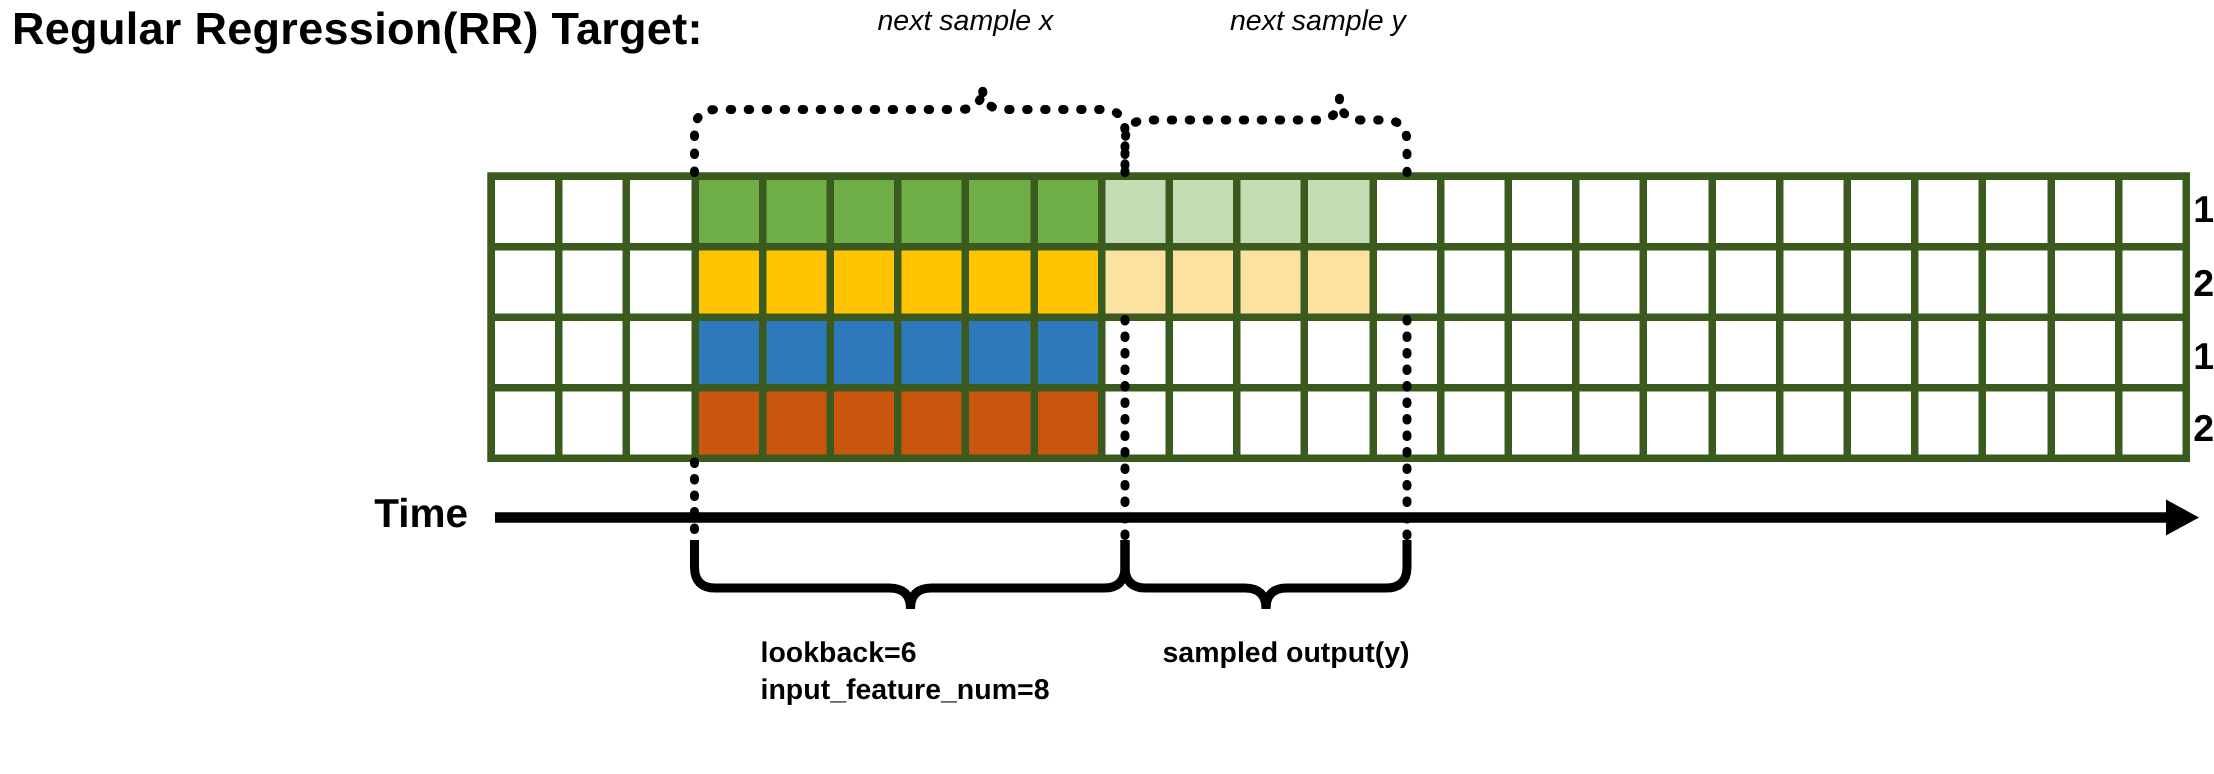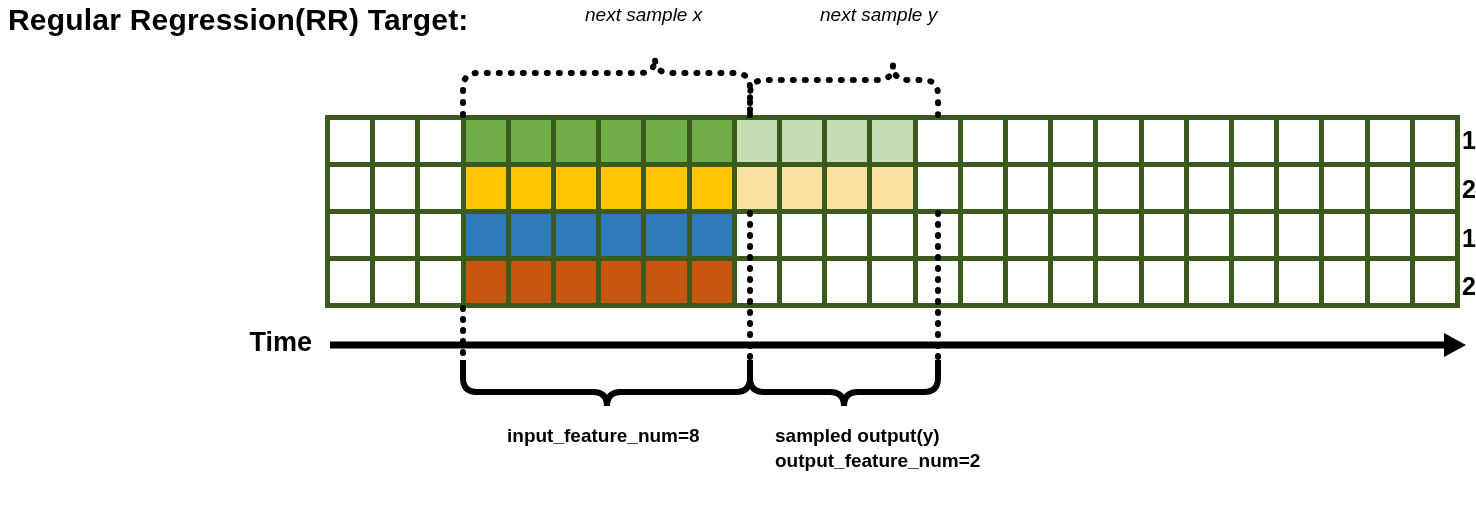--- a/index.html
+++ b/index.html
@@ -184,25 +184,25 @@
         <div class="cell" style="background: rgb(255, 255, 255);"></div>
         <div class="cell" style="background: rgb(255, 255, 255);"></div>
         <div class="cell" style="background: rgb(255, 255, 255);"></div>
         <div class="cell" style="background: rgb(255, 255, 255);"></div>
       </div>
     </div>
 
   <div id="time-label">Time</div>
 
   <div class="note" id="note-x">
+    <div>lookback=6</div>
     <div>input_feature_num=8</div>
   </div>
   <div class="note" id="note-y">
     <div>sampled output(y)</div>
-    <div>output_feature_num=2</div>
   </div>
 
   <svg id="overlay" viewBox="0 0 1476 516">
 
     <path d="M463,115 L463,88 Q463,73 478,73 L640,73 Q655,73 655,58 Q655,73 670,73 L735,73 Q750,73 750,88 L750,115" fill="none" stroke="#000" stroke-width="6" stroke-dasharray="1 11" stroke-linecap="round"></path>
 
     <path d="M750,115 L750,95 Q750,80 765,80 L878,80 Q893,80 893,65 Q893,80 908,80 L923,80 Q938,80 938,95 L938,115" fill="none" stroke="#000" stroke-width="6" stroke-dasharray="1 11" stroke-linecap="round"></path>
 
     <line x1="463" y1="308" x2="463" y2="366" stroke="#000" stroke-width="6" stroke-dasharray="1 10" stroke-linecap="round"></line>
     <line x1="750" y1="213" x2="750" y2="366" stroke="#000" stroke-width="6" stroke-dasharray="1 10" stroke-linecap="round"></line>

